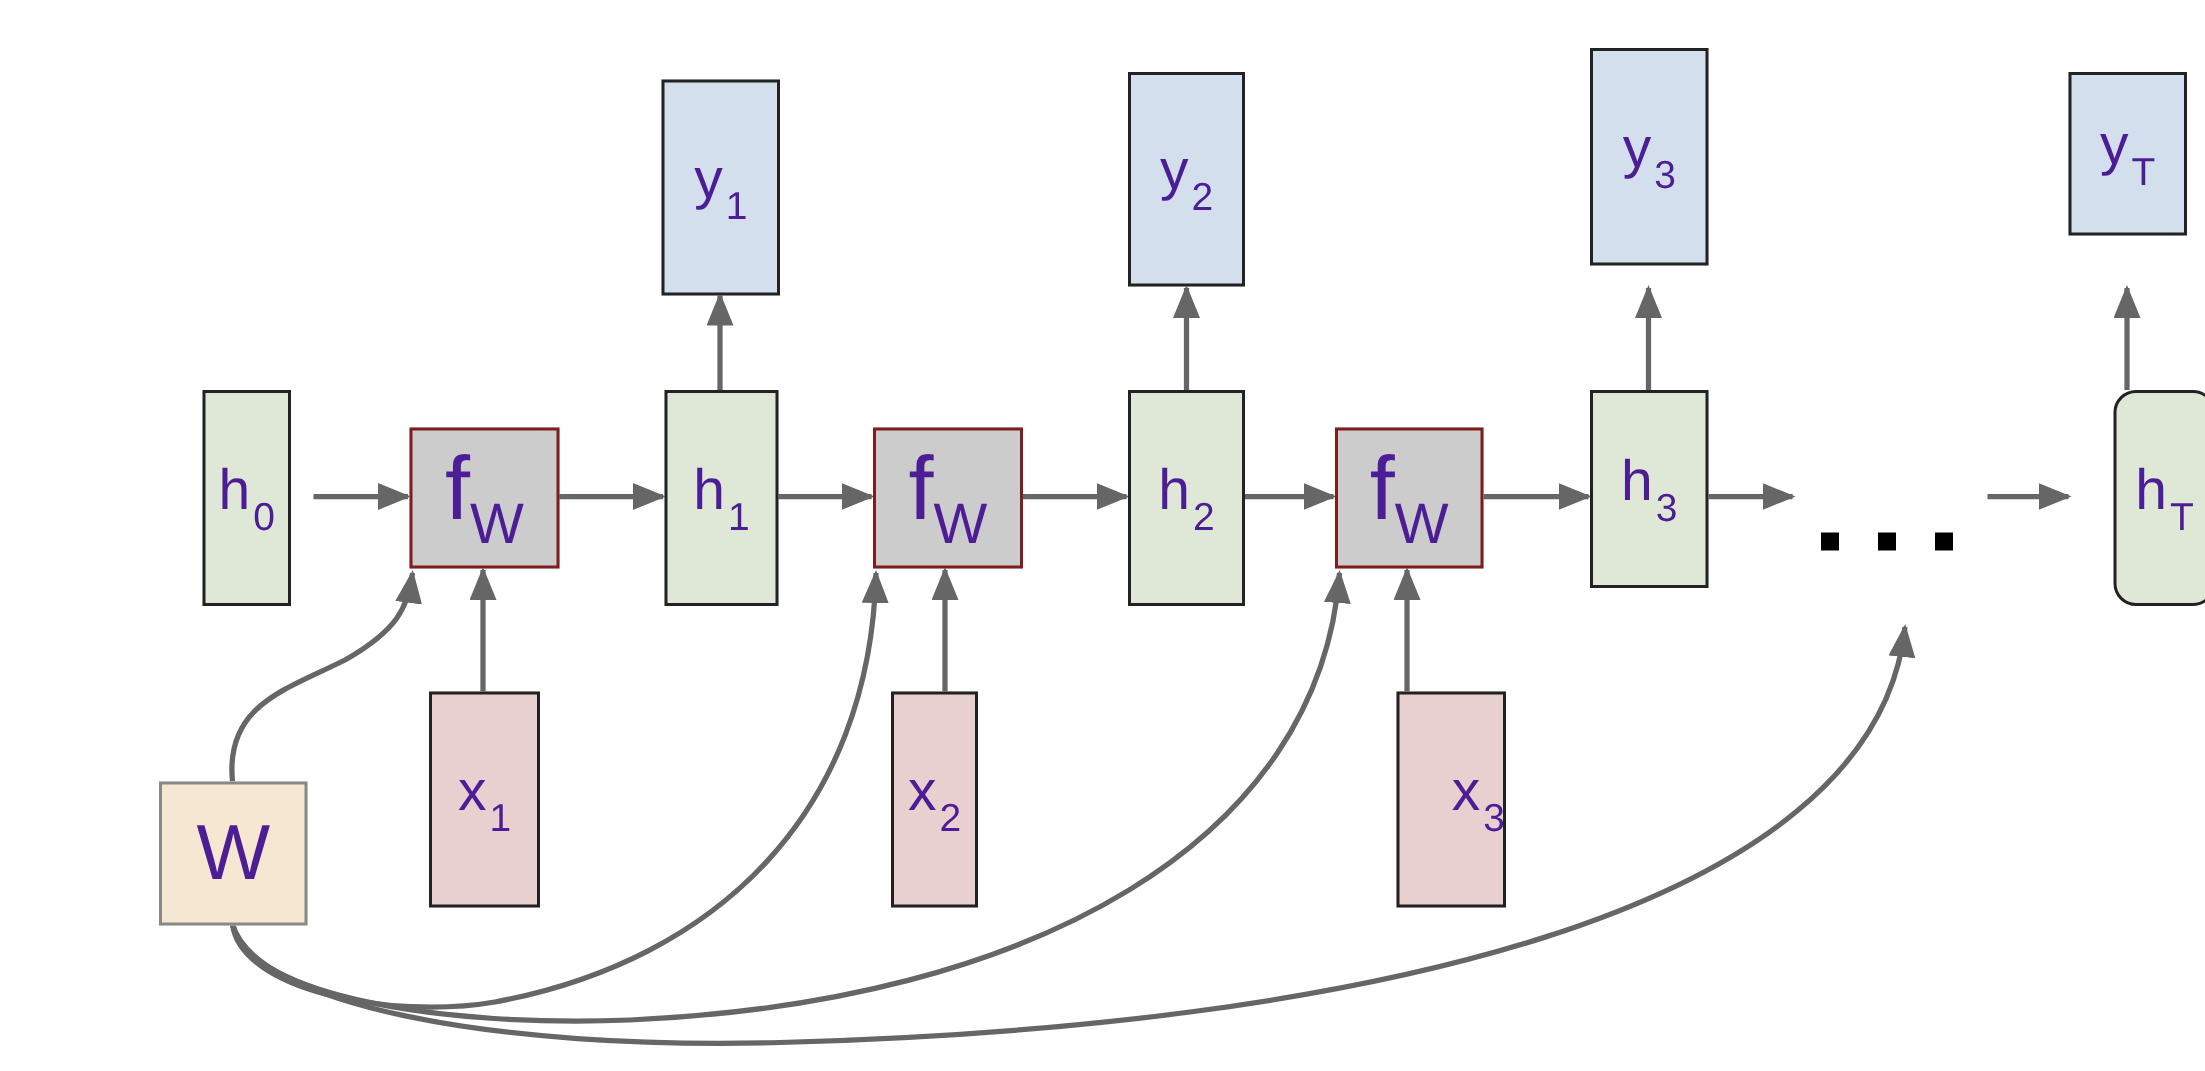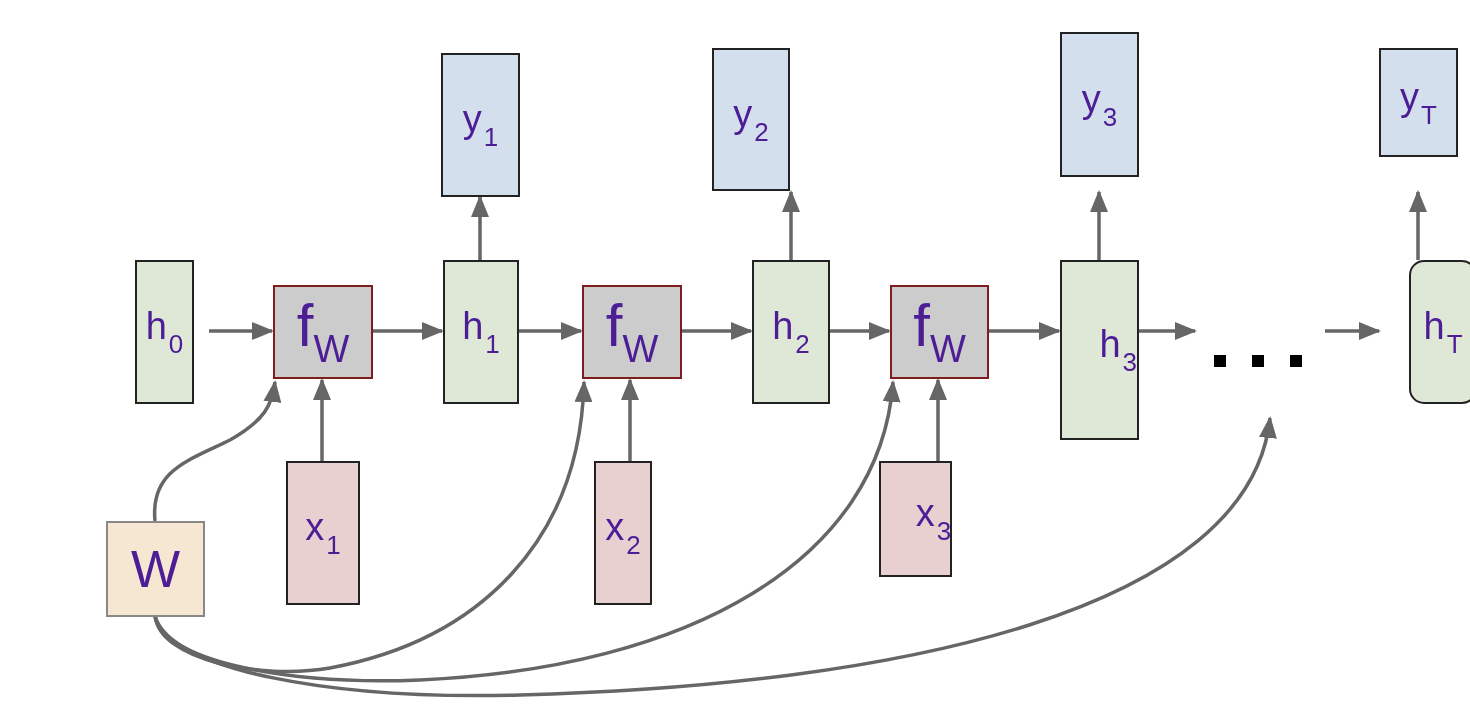--- a/index.html
+++ b/index.html
@@ -73,37 +73,37 @@
 <div class="node x" style="left:286px;top:461px;width:74px;height:144px;">
   <span class="lbl"><span>x</span><sub>1</sub></span>
 </div>
 
 <div class="node f" style="left:582px;top:285px;width:100px;height:94px;">
   <span class="lbl"><span>f</span><sub>W</sub></span>
 </div>
 <div class="node h" style="left:752px;top:260px;width:78px;height:144px;">
   <span class="lbl"><span>h</span><sub>2</sub></span>
 </div>
-<div class="node y" style="left:712px;top:48px;width:78px;height:143px;">
+<div class="node y" style="left:752px;top:48px;width:78px;height:143px;">
   <span class="lbl"><span>y</span><sub>2</sub></span>
 </div>
 <div class="node x" style="left:594px;top:461px;width:58px;height:144px;">
   <span class="lbl"><span>x</span><sub>2</sub></span>
 </div>
 
 <div class="node f" style="left:890px;top:285px;width:99px;height:94px;">
   <span class="lbl"><span>f</span><sub>W</sub></span>
 </div>
-<div class="node h" style="left:1060px;top:260px;width:79px;height:180px;justify-content:flex-end;">
+<div class="node h" style="left:1060px;top:260px;width:79px;height:132px;">
   <span class="lbl"><span>h</span><sub>3</sub></span>
 </div>
 <div class="node y" style="left:1060px;top:32px;width:79px;height:145px;">
   <span class="lbl"><span>y</span><sub>3</sub></span>
 </div>
-<div class="node x" style="left:879px;top:461px;width:73px;height:116px;padding-left:36px;">
+<div class="node x" style="left:931px;top:461px;width:73px;height:144px;padding-left:36px;">
   <span class="lbl"><span>x</span><sub>3</sub></span>
 </div>
 
 <div class="dots">
   <div class="dot"></div>
   <div class="dot"></div>
   <div class="dot"></div>
 </div>
 
 <div class="node h" style="left:1409px;top:260px;width:68px;height:144px;border-radius:15px;">

